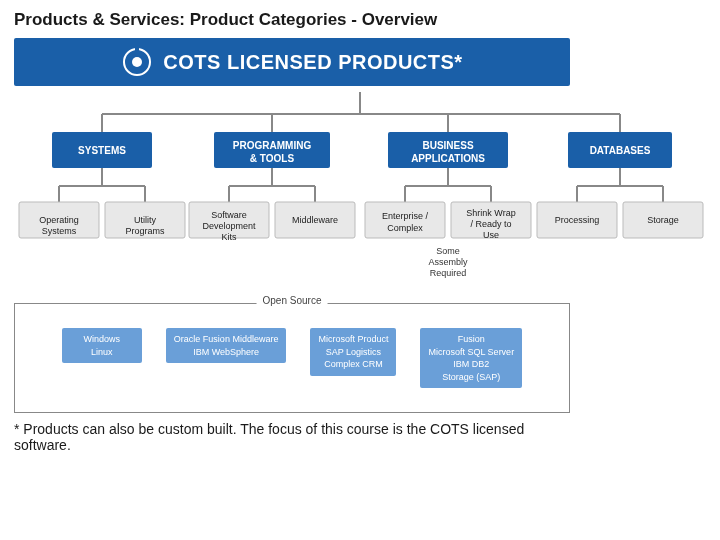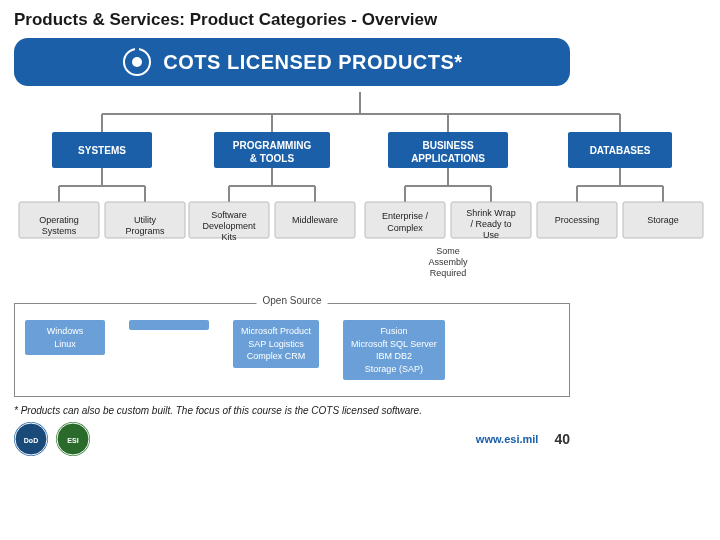--- a/index.html
+++ b/index.html
@@ -29,21 +29,21 @@
     }
 
     
     .cots-bar {
       background: #1a5fa8;
       color: #fff;
       display: flex;
       align-items: center;
       justify-content: center;
       padding: 8px 12px;
-      border-radius: 14px;
+      border-radius: 2px;
       margin-bottom: 6px;
       position: relative;
     }
     .cots-icon {
       width: 32px;
       height: 32px;
       margin-right: 10px;
       display: flex;
       align-items: center;
       justify-content: center;
@@ -52,25 +52,25 @@
     .cots-bar-title {
       font-size: 20px;
       font-weight: bold;
       letter-spacing: 0.5px;
     }
 
     
     .open-source-section {
       border: 1px solid #888;
       margin: 6px 0 4px 0;
-      padding: 12px 10px;
+      padding: 20px 10px;
       position: relative;
       display: flex;
       align-items: center;
-      justify-content: flex-start;
+      justify-content: center;
     }
     .open-source-label {
       position: absolute;
       top: -9px;
       left: 50%;
       transform: translateX(-50%);
       background: #fff;
       padding: 0 6px;
       font-size: 10px;
       color: #444;
@@ -87,24 +87,23 @@
       color: #fff;
       font-size: 9px;
       text-align: center;
       padding: 5px 8px;
       border-radius: 2px;
       min-width: 80px;
       line-height: 1.4;
     }
 
     .footer-text {
-      font-size: 10px;
+      font-size: 14px;
       color: #1a1a1a;
       margin-top: 4px;
-      font-style: italic;
     }
 
     .bottom-bar {
       display: flex;
       align-items: center;
       justify-content: space-between;
       margin-top: 6px;
     }
     .logos {
       display: flex;
@@ -235,51 +234,33 @@
   </svg>
 
   <div class="open-source-section">
     <span class="open-source-label">Open Source</span>
     <div class="os-items">
       <div class="os-box">
         <div>Windows</div>
         <div>Linux</div>
       </div>
       <div class="os-box">
+        <div>Oracle Fusion Middleware</div>
+        <div>IBM WebSphere</div>
       </div>
       <div class="os-box">
         <div>Microsoft Product</div>
         <div>SAP Logistics</div>
         <div>Complex CRM</div>
       </div>
       <div class="os-box">
         <div>Fusion</div>
         <div>Microsoft SQL Server</div>
         <div>IBM DB2</div>
         <div>Storage (SAP)</div>
       </div>
     </div>
   </div>
 
   <div class="footer-text">* Products can also be custom built. The focus of this course is the COTS licensed software.</div>
 
-  <div class="bottom-bar">
-    <div class="logos">
-      <div class="logo-circle">
-        <svg width="34" height="34" viewBox="0 0 34 34">
-          <circle cx="17" cy="17" r="16" fill="#1a4a7a" stroke="#fff" stroke-width="1"></circle>
-          <text x="17" y="21" text-anchor="middle" fill="white" font-size="7" font-weight="bold" font-family="Arial">DoD</text>
-        </svg>
-      </div>
-      <div class="logo-circle" style="background:#2a7a2a;">
-        <svg width="34" height="34" viewBox="0 0 34 34">
-          <circle cx="17" cy="17" r="16" fill="#2a6a2a" stroke="#fff" stroke-width="1"></circle>
-          <text x="17" y="21" text-anchor="middle" fill="white" font-size="7" font-weight="bold" font-family="Arial">ESI</text>
-        </svg>
-      </div>
-    </div>
-    <div style="display:flex; align-items:center; gap:16px;">
-      <span class="website">www.esi.mil</span>
-      <span class="page-num">40</span>
-    </div>
-  </div>
 
 </div>
 
 </body></html>

